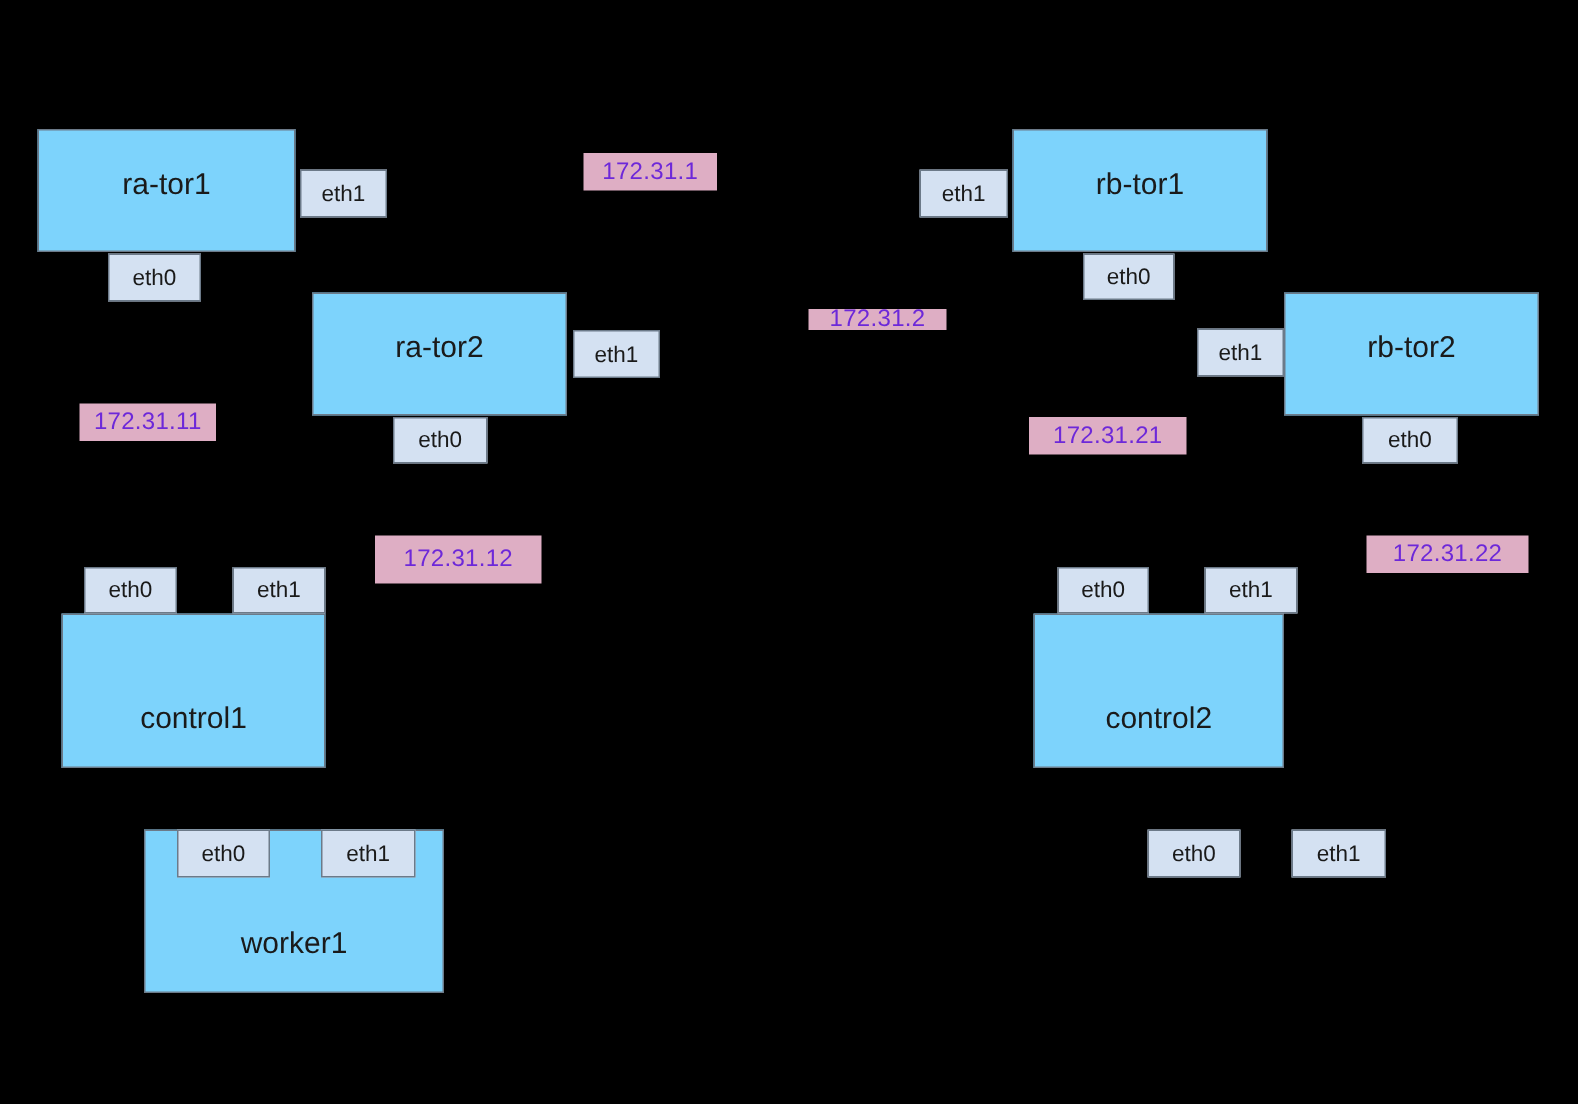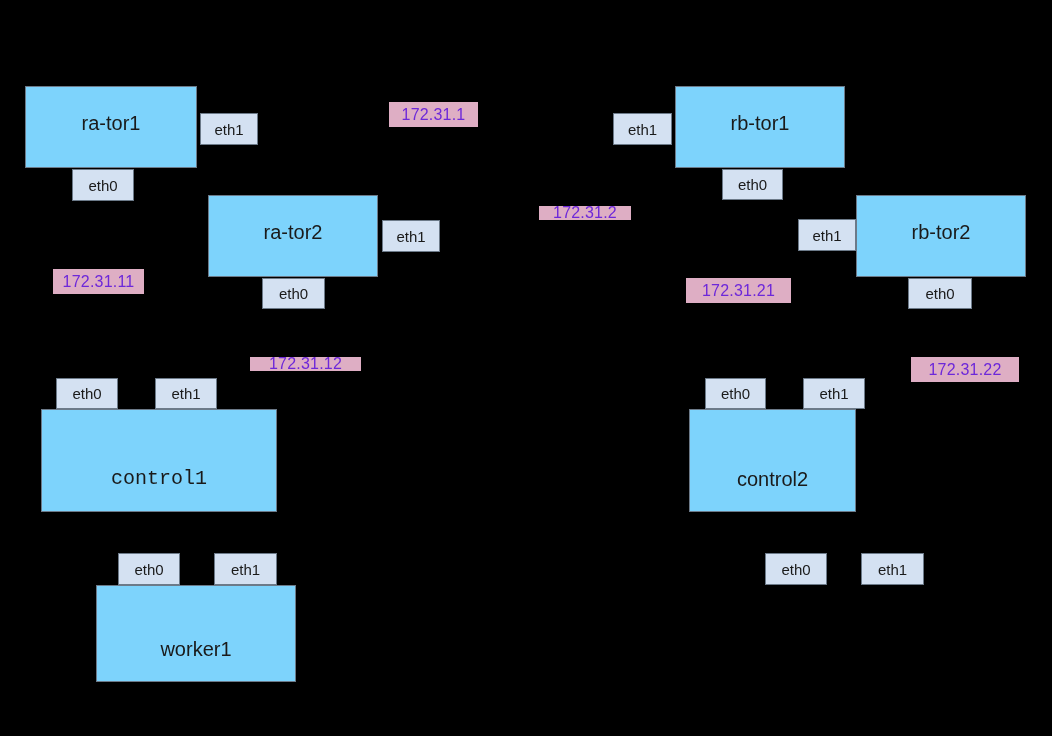--- a/index.html
+++ b/index.html
@@ -96,31 +96,31 @@
   <div class="node label-top" style="left:208px; top:195px; width:170px; height:82px;">
     <span class="node-label">ra-tor2</span>
   </div>
   <div class="iface" style="left:382px; top:220px; width:58px; height:32px;">
     <span>eth1</span>
   </div>
   <div class="iface" style="left:262px; top:278px; width:63px; height:31px;">
     <span>eth0</span>
   </div>
 
-  <div class="node label-bottom" style="left:41px; top:409px; width:236px; height:103px;font-family:Liberation Mono, monospace;">
+  <div class="node label-bottom" style="left:41px; top:409px; width:176px; height:103px;">
     <span class="node-label">control1</span>
   </div>
   <div class="iface" style="left:56px; top:378px; width:62px; height:31px;">
     <span>eth0</span>
   </div>
   <div class="iface" style="left:155px; top:378px; width:62px; height:31px;">
     <span>eth1</span>
   </div>
 
-  <div class="node label-bottom" style="left:96px; top:585px; width:200px; height:97px;">
+  <div class="node label-bottom" style="left:96px; top:553px; width:200px; height:109px;">
     <span class="node-label">worker1</span>
   </div>
   <div class="iface" style="left:118px; top:553px; width:62px; height:32px;">
     <span>eth0</span>
   </div>
   <div class="iface" style="left:214px; top:553px; width:63px; height:32px;">
     <span>eth1</span>
   </div>
 
   <div class="node label-top" style="left:675px; top:86px; width:170px; height:82px;">
@@ -165,21 +165,21 @@
   </div>
 
   <div class="iplabel" style="left:520px; top:206px; width:92px; height:14px;margin-left:19px;">
     <span>172.31.2</span>
   </div>
 
   <div class="iplabel" style="left:53px; top:269px; width:91px; height:25px;">
     <span>172.31.11</span>
   </div>
 
-  <div class="iplabel" style="left:250px; top:357px; width:111px; height:14px;">
+  <div class="iplabel" style="left:250px; top:357px; width:111px; height:32px;">
     <span>172.31.12</span>
   </div>
 
   <div class="iplabel" style="left:686px; top:278px; width:105px; height:25px;text-align:center;">
     <span>172.31.21</span>
   </div>
 
   <div class="iplabel" style="left:911px; top:357px; width:108px; height:25px;">
     <span>172.31.22</span>
   </div>

